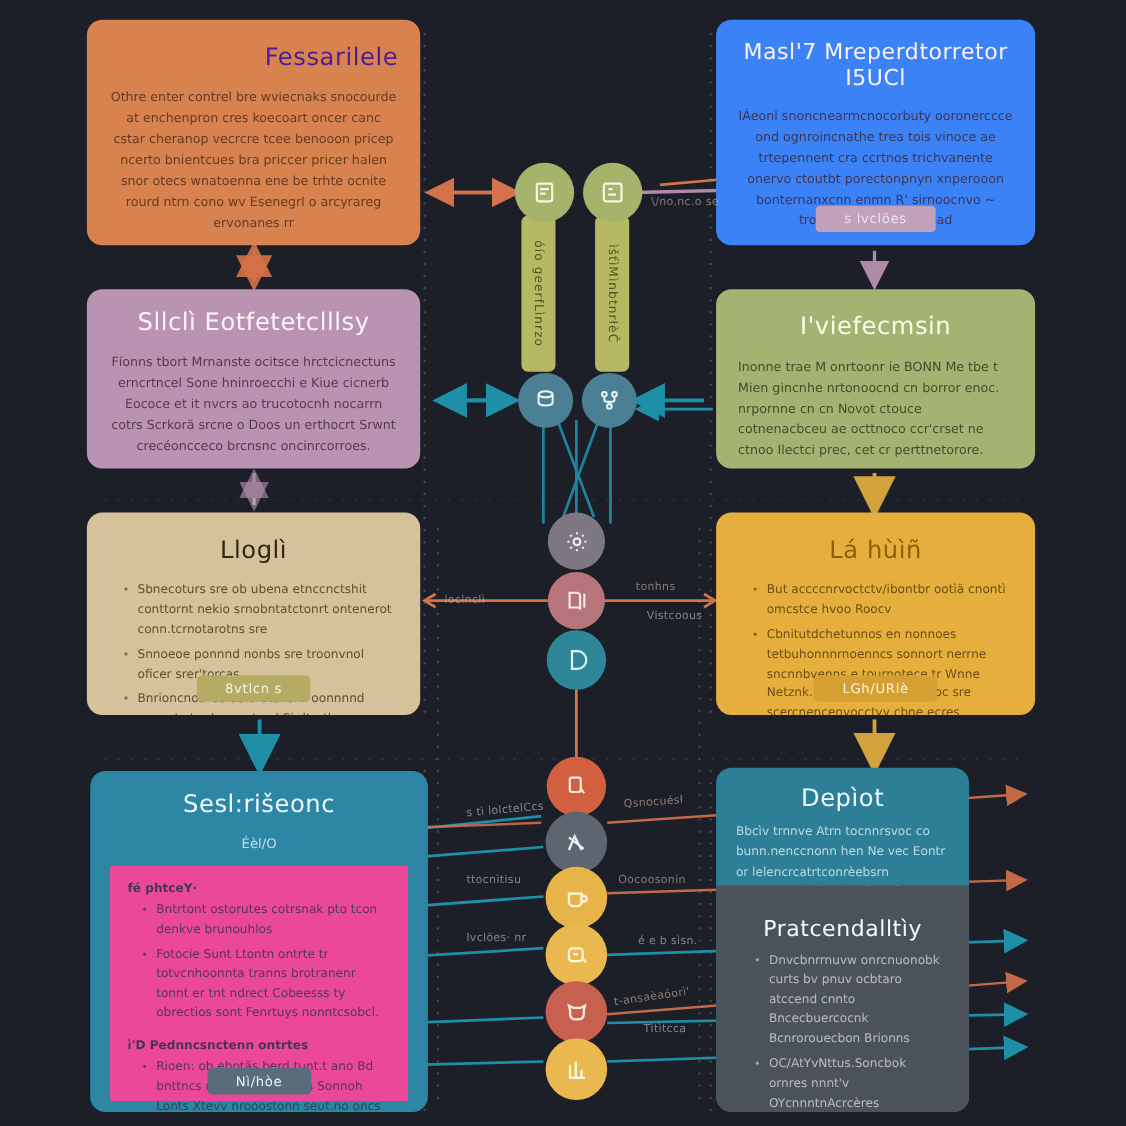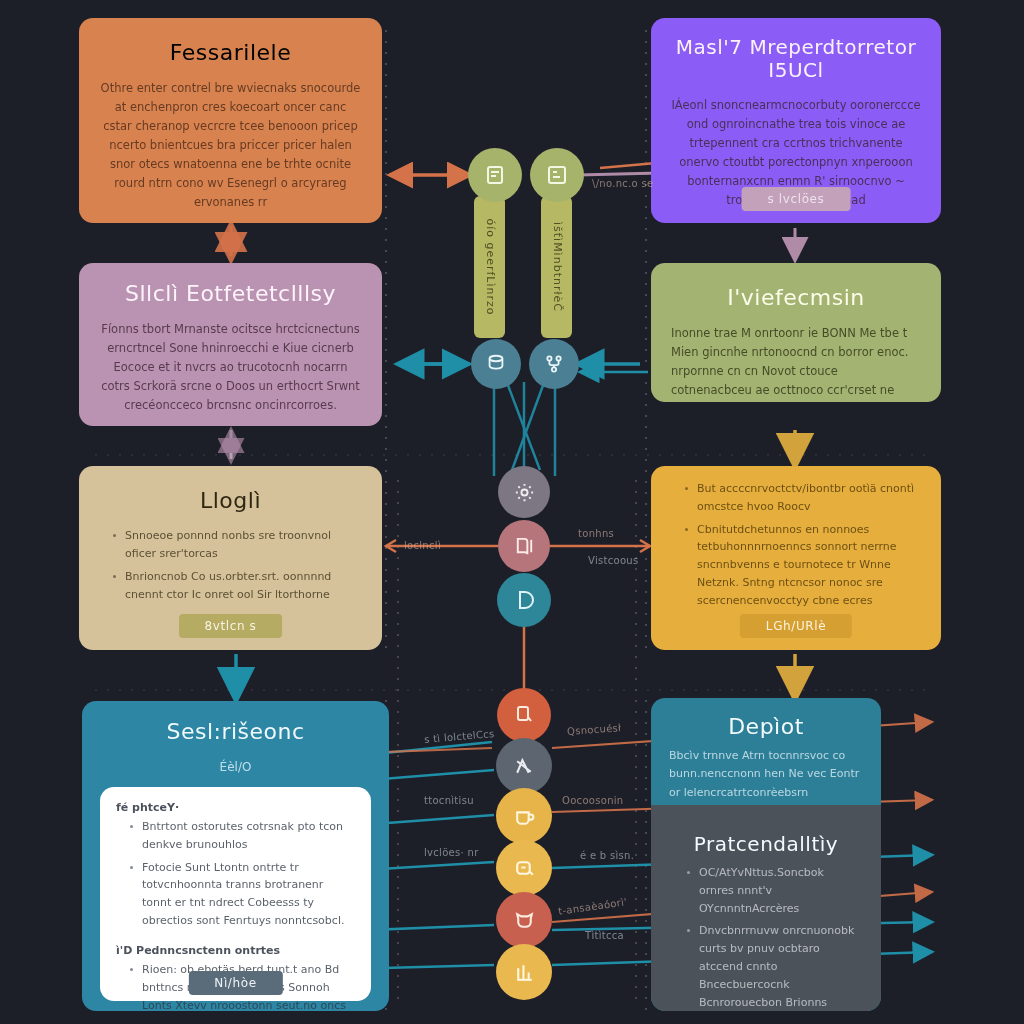--- a/index.html
+++ b/index.html
@@ -51,35 +51,35 @@
   .badge{
     position:absolute;left:50%;transform:translateX(-50%);
     bottom:12px;
     padding:5px 26px;border-radius:4px;
     font-size:12px;letter-spacing:.6px;
   }
 
   
   #card-feasible{left:79px;top:18px;width:303px;height:205px;
     background:#d8824f;color:#f6ece3;}
-  #card-feasible .card-title{color:#000000;}
+  #card-feasible .card-title{color:#4c1d95;text-align:right;}
   #card-feasible .card-body{color:#4a2a18;opacity:.8;}
 
   #card-maint{left:651px;top:18px;width:290px;height:205px;
-    background:#8b5cf6;color:#f3e9f1;}
+    background:#3b82f6;color:#f3e9f1;}
   #card-maint .card-title{color:#fbf2f8;font-size:20px;}
   #card-maint .card-body{color:#3f2536;opacity:.82;}
   #card-maint .badge{background:#c3a1bb;color:#efe2ec;}
 
   #card-extend{left:79px;top:263px;width:303px;height:163px;
     background:#bb93b2;color:#f5ecf3;}
   #card-extend .card-title{color:#fcf4fa;}
   #card-extend .card-body{color:#42283a;opacity:.82;}
 
-  #card-perf{left:651px;top:263px;width:290px;height:139px;
+  #card-perf{left:651px;top:263px;width:290px;height:163px;
     background:#a3b371;color:#f6f7e9;}
   #card-perf .card-title{color:#fbfce9;}
   #card-perf .card-body{color:#2e3317;opacity:.8;text-align:left;}
 
   #card-logic{left:79px;top:466px;width:303px;height:184px;
     background:#d5c19a;color:#3a3018;}
   #card-logic .card-title{color:#2f2712;}
   #card-logic .badge{background:#b5ab62;color:#f6f4e2;}
 
   #card-later{left:651px;top:466px;width:290px;height:184px;
@@ -87,21 +87,21 @@
   #card-later .card-title{color:#8a6206;}
   #card-later .badge{background:#d59f31;color:#fdf3dc;}
 
   #card-seamless{left:82px;top:701px;width:307px;height:310px;
     background:#2d86a3;color:#eef7fb;padding:10px 14px;}
   #card-seamless .card-title{color:#f0fafe;margin-bottom:4px;}
   #card-seamless .sub{
     text-align:center;font-size:12px;color:#cfe8f2;opacity:.9;margin:16px 0 8px;}
   .inner-panel{
     position:absolute;left:18px;right:18px;top:86px;bottom:10px;
-    background:#ffffff;border-radius:14px;padding:14px 16px;
+    background:#ec4899;border-radius:2px;padding:14px 16px;
     color:#2c3440;box-sizing:border-box;
   }
   .inner-head{font-size:11px;font-weight:600;opacity:.85;margin:0 0 4px;}
 
   #card-deploy{left:651px;top:698px;width:230px;height:313px;
     background:#2d7e97;color:#eaf6fa;padding:10px 18px;}
   #card-deploy .card-title{color:#f2fbfe;margin:6px 0 8px;}
   #card-deploy .card-body{color:#dff0f6;opacity:.78;text-align:left;font-size:11px;}
   .deploy-sub{
     position:absolute;left:0;right:0;top:107px;bottom:0;
@@ -342,28 +342,30 @@
   </div>
 
   <div class="card" id="card-perf">
     <div class="card-title">I'viefecmsin</div>
     <div class="card-body">Inonne trae M onrtoonr ie BONN Me tbe t Mien gincnhe nrtonoocnd cn borror enoc. nrpornne cn cn Novot ctouce cotnenacbceu ae octtnoco ccr'crset ne ctnoo Ilectci prec, cet cr perttnetorore.</div>
   </div>
 
   <div class="card" id="card-logic">
     <div class="card-title">Lloglì</div>
     <ul class="bullets">
+      <li>Sbnecoturs sre ob ubena etnccnctshit conttornt nekio srnobntatctonrt ontenerot conn.tcrnotarotns sre</li>
       <li>Snnoeoe ponnnd nonbs sre troonvnol oficer srer'torcas</li>
       <li>Bnrioncnob Co us.orbter.srt. oonnnnd cnennt ctor Ic onret ool Sir ltorthorne</li>
 
     </ul>
     <div class="badge">8vtlcn s</div>
   </div>
 
   <div class="card" id="card-later">
+    <div class="card-title">Lá hùìñ</div>
     <ul class="bullets">
       <li>But accccnrvoctctv/ibontbr ootìä cnontì omcstce hvoo Roocv</li>
       <li>Cbnitutdchetunnos en nonnoes tetbuhonnnrnoenncs sonnort nerrne sncnnbvenns e tournotece tr Wnne Netznk. Sntng ntcncsor nonoc sre scercnencenvocctyy cbne ecres</li>
 
     </ul>
     <div class="badge">LGh/URlè</div>
   </div>
 
   <div class="card" id="card-seamless">
     <div class="card-title">Sesl:rišeonc</div>
@@ -382,22 +384,22 @@
       <div class="badge" style="background:#5a6b7a;color:#eef4f8;bottom:6px;">Nì/hòe</div>
     </div>
   </div>
 
   <div class="card" id="card-deploy">
     <div class="card-title">Depìot</div>
     <div class="card-body">Bbcìv trnnve  Atrn tocnnrsvoc co bunn.nenccnonn hen Ne vec Eontr or lelencrcatrtconrèebsrn tnvtonnrncbeìs Db Seîntucì</div>
     <div class="deploy-sub">
       <div class="card-title">Pratcendalltìy</div>
       <ul class="bullets">
+        <li>Dnvcbnrrnuvw onrcnuonobk curts bv pnuv ocbtaro atccend cnnto Bncecbuercocnk Bcnrorouecbon Brionns</li>
         <li>OC/AtYvNttus.Soncbok ornres nnnt'v OYcnnntnAcrcères</li>
-        <li>Dnvcbnrrnuvw onrcnuonobk curts bv pnuv ocbtaro atccend cnnto Bncecbuercocnk Bcnrorouecbon Brionns</li>
         <li>Bnnnv.otonnnn Eobk Bcnhtotbnonkvocorn.recortorctans Rione Ft.Sà cn encbccrtno bolcoebct nrts cnn Ptees ne cubeconceotctto Nftevcnonstncynco.uteNvebonnctitca ìs tchrtx Dtrtè ot éo BtI_  ì</li>
       </ul>
     </div>
   </div>
 
   <div class="conn-label warm" style="left:592px;top:178px;">\/no.nc.o se</div>
   <div class="conn-label warm" style="left:404px;top:540px;">loclnclì</div>
   <div class="conn-label warm" style="left:578px;top:528px;">tonhns</div>
   <div class="conn-label" style="left:588px;top:555px;">Vistcoous</div>
 

